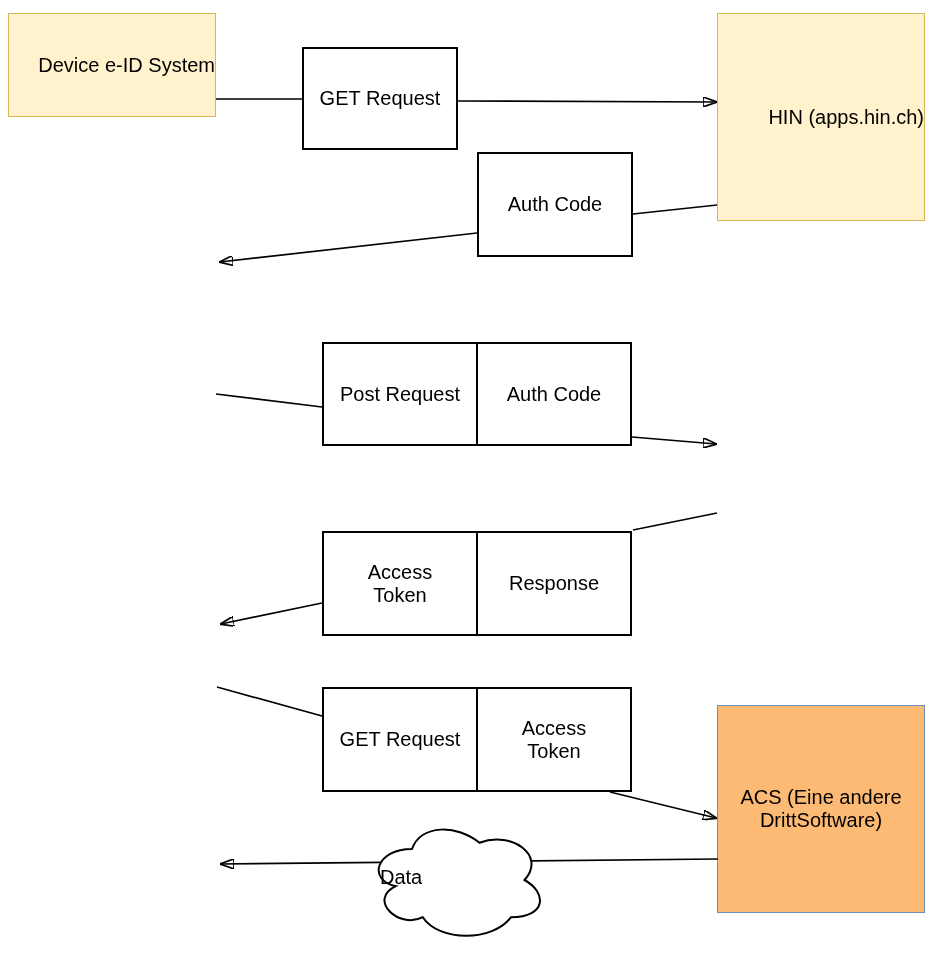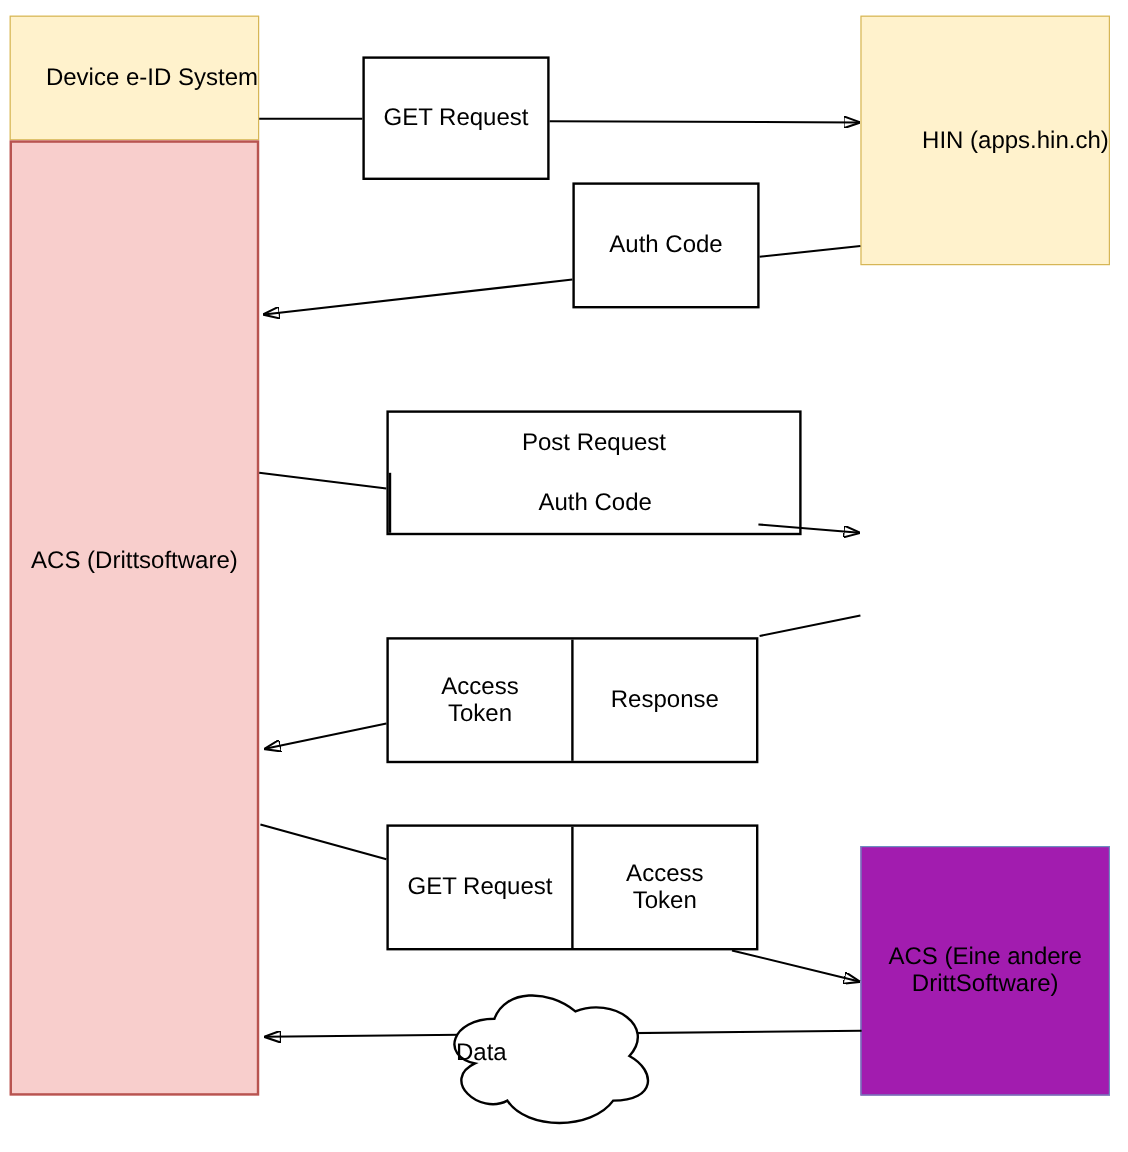--- a/index.html
+++ b/index.html
@@ -18,21 +18,21 @@
     box-sizing: border-box;
     display: flex;
     align-items: center;
     justify-content: center;
     text-align: center;
     line-height: 1.15;
     z-index: 1;
   }
   .node-yellow { background: #FFF2CC; border: 1.5px solid #D6B656; justify-content: flex-end; }
   .node-red    { background: #F8CECC; border: 2px solid #B85450; }
-  .node-blue   { background: #a21caf; border: 1.5px solid #6C8EBF; }
+  .node-blue   { background: #fdba74; border: 1.5px solid #6C8EBF; }
 
   #node-device   { left: 8px;   top: 13px;  width: 208px; height: 104px; }
   #node-acs      { left: 8px;   top: 117px; width: 208px; height: 796px; }
   #node-hin-apps { left: 717px; top: 13px;  width: 208px; height: 208px; }
   #node-hin-idp  { left: 717px; top: 324px; width: 208px; height: 207px; }
   #node-acs-other{ left: 717px; top: 705px; width: 208px; height: 208px; }
 
   #node-acs .offset-label {
     position: absolute;
     top: 337px;
@@ -56,21 +56,21 @@
     align-items: center;
     justify-content: center;
     text-align: center;
     line-height: 1.15;
   }
   .cell + .cell { border-left: 2px solid #000000; }
   .cell .lbl.narrow { max-width: 100px; }
 
   #msg-get1   { left: 302px; top: 47px;  width: 156px; height: 103px; }
   #msg-auth1  { left: 477px; top: 152px; width: 156px; height: 105px; }
-  #msg-post   { left: 322px; top: 342px; width: 346px; height: 104px; flex-direction: column; }
+  #msg-post   { left: 322px; top: 342px; width: 310px; height: 104px; }
   #msg-token1 { left: 322px; top: 531px; width: 310px; height: 105px; }
   #msg-get2   { left: 322px; top: 687px; width: 310px; height: 105px; }
 
   svg.connectors {
     position: absolute;
     left: 0; top: 0;
     width: 940px; height: 960px;
     z-index: 3;
     pointer-events: none;
   }
@@ -92,23 +92,20 @@
 </style>
 </head>
 <body>
 
 <div class="canvas">
 
   <div class="node node-yellow" id="node-device">
     <span class="lbl">Device e-ID System</span>
   </div>
 
-  <div class="node node-red" id="node-acs">
-    <span class="offset-label">ACS (Drittsoftware)</span>
-  </div>
 
   <div class="node node-yellow" id="node-hin-apps">
     <span class="lbl">HIN (apps.hin.ch)</span>
   </div>
 
 
   <div class="node node-blue" id="node-acs-other">
     <span class="lbl">ACS (Eine andere DrittSoftware)</span>
   </div>
 

